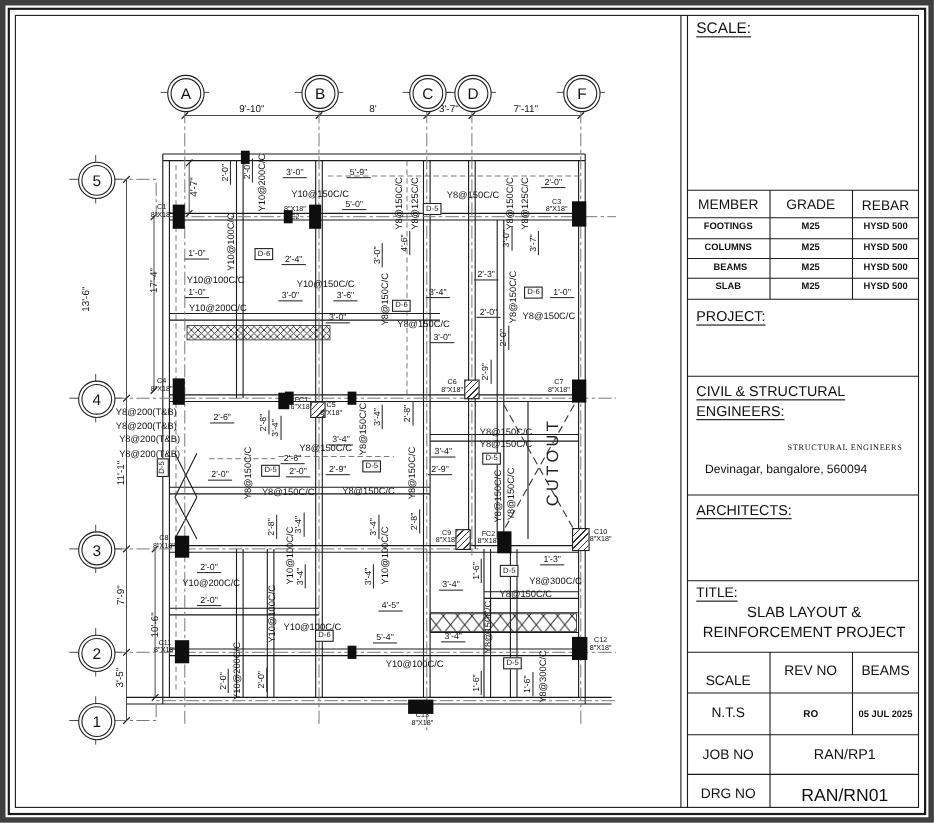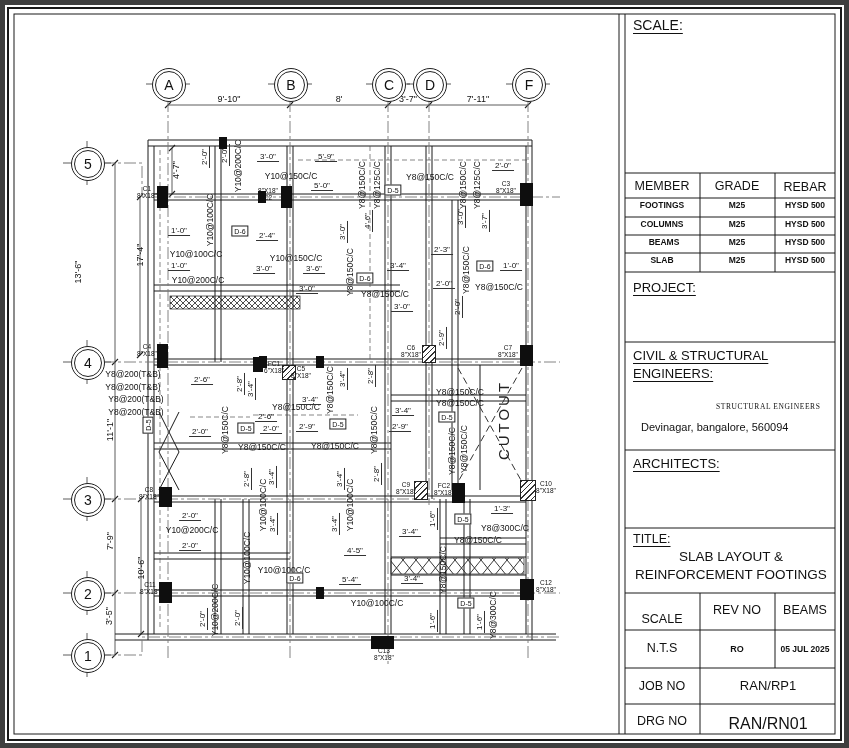--- a/index.html
+++ b/index.html
@@ -101,21 +101,21 @@
 
   <div class="tbl" style="left:633px;top:17px;font-size:14px">SCALE:</div>
   <div class="tbl" style="left:633px;top:280px">PROJECT:</div>
   <div class="tbl" style="left:633px;top:348px">CIVIL &amp; STRUCTURAL</div>
   <div class="tbl" style="left:633px;top:366px">ENGINEERS:</div>
   <div class="ransub" style="left:716px;top:402px">STRUCTURAL ENGINEERS</div>
   <div class="addr" style="left:641px;top:421px">Devinagar, bangalore, 560094</div>
   <div class="tbl" style="left:633px;top:456px">ARCHITECTS:</div>
   <div class="tbl" style="left:633px;top:532px;font-size:12.5px">TITLE:</div>
   <div class="tbc" style="left:731px;top:549px;font-size:13.5px">SLAB LAYOUT &amp;</div>
-  <div class="tbc" style="left:731px;top:567px;font-size:13.5px">REINFORCEMENT FOOTINGS</div>
+  <div class="tbc" style="left:731px;top:567px;font-size:13.5px">REINFORCEMENT PROJECT</div>
   <div class="tbc" style="left:662px;top:612px;font-size:12.5px">SCALE</div>
   <div class="tbc" style="left:737px;top:603px;font-size:12.5px">REV NO</div>
   <div class="tbc" style="left:805px;top:603px;font-size:12.5px">BEAMS</div>
   <div class="tbc" style="left:662px;top:641px;font-size:12.5px">N.T.S</div>
   <div class="tbc" style="left:737px;top:644px;font-size:9px;font-weight:bold">RO</div>
   <div class="tbc" style="left:805px;top:644px;font-size:8.5px;font-weight:bold">05 JUL 2025</div>
   <div class="tbc" style="left:662px;top:679px;font-size:12.5px">JOB NO</div>
   <div class="tbc" style="left:768px;top:678px;font-size:13px">RAN/RP1</div>
   <div class="tbc" style="left:662px;top:714px;font-size:12.5px">DRG NO</div>
   <div class="tbc" style="left:768px;top:715px;font-size:16px">RAN/RN01</div>

